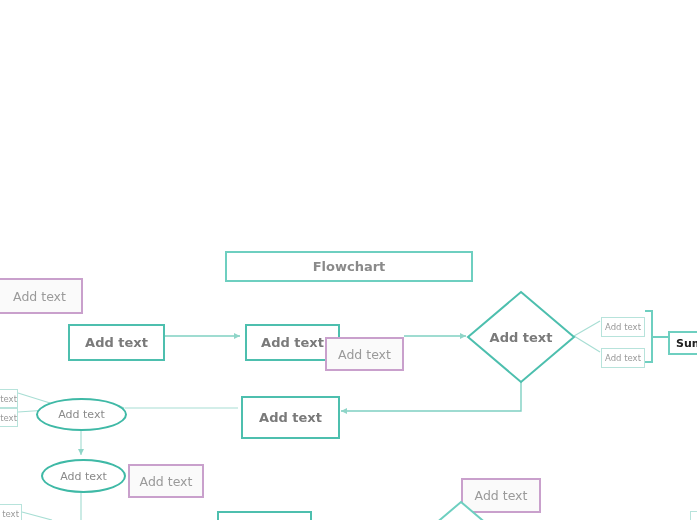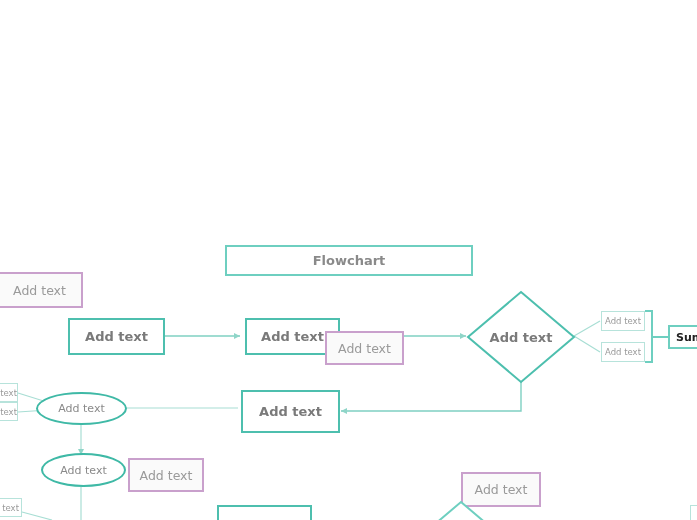--- a/index.html
+++ b/index.html
@@ -17,20 +17,21 @@
     background: #ffffff;
     overflow: hidden;
   }
   .node {
     position: absolute;
     box-sizing: border-box;
     display: flex;
     align-items: center;
     justify-content: center;
     text-align: center;
+    margin-top: 6px;
   }
   
   .rect-teal {
     border: 2px solid #4dbfae;
     background: #ffffff;
     color: #7a7a7a;
     font-weight: bold;
     font-size: 13px;
   }
   .rect-teal-title {

